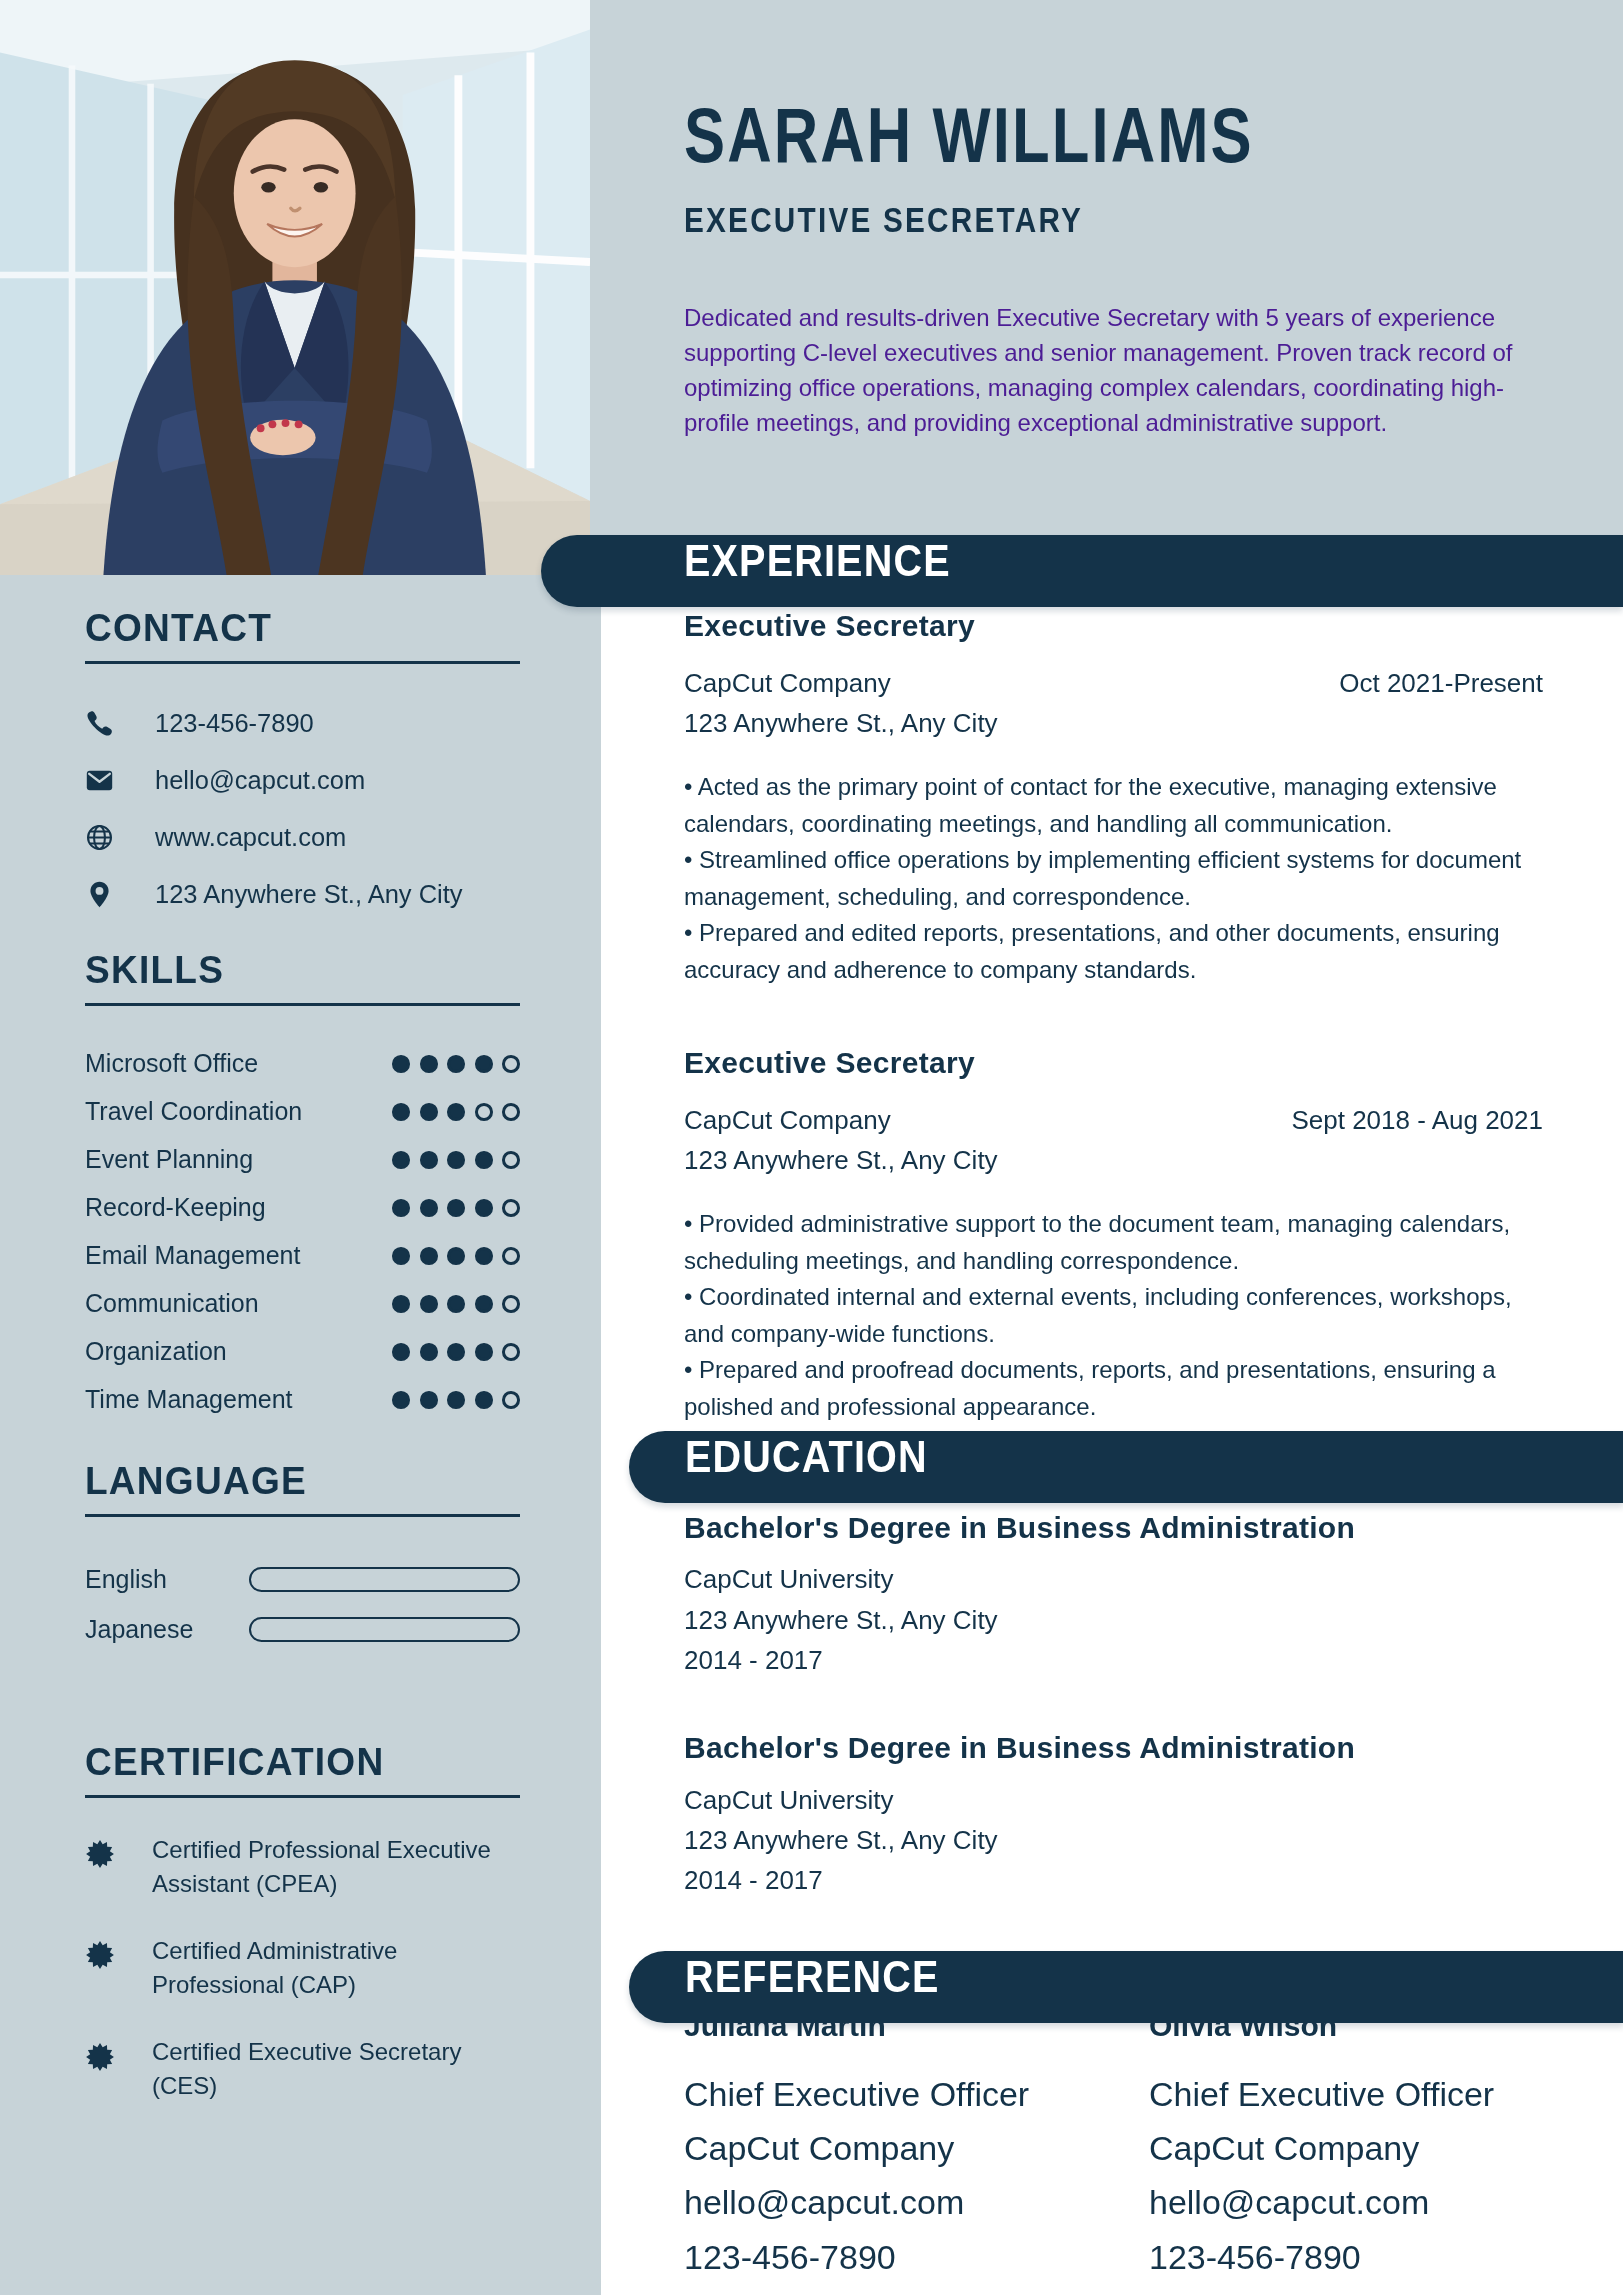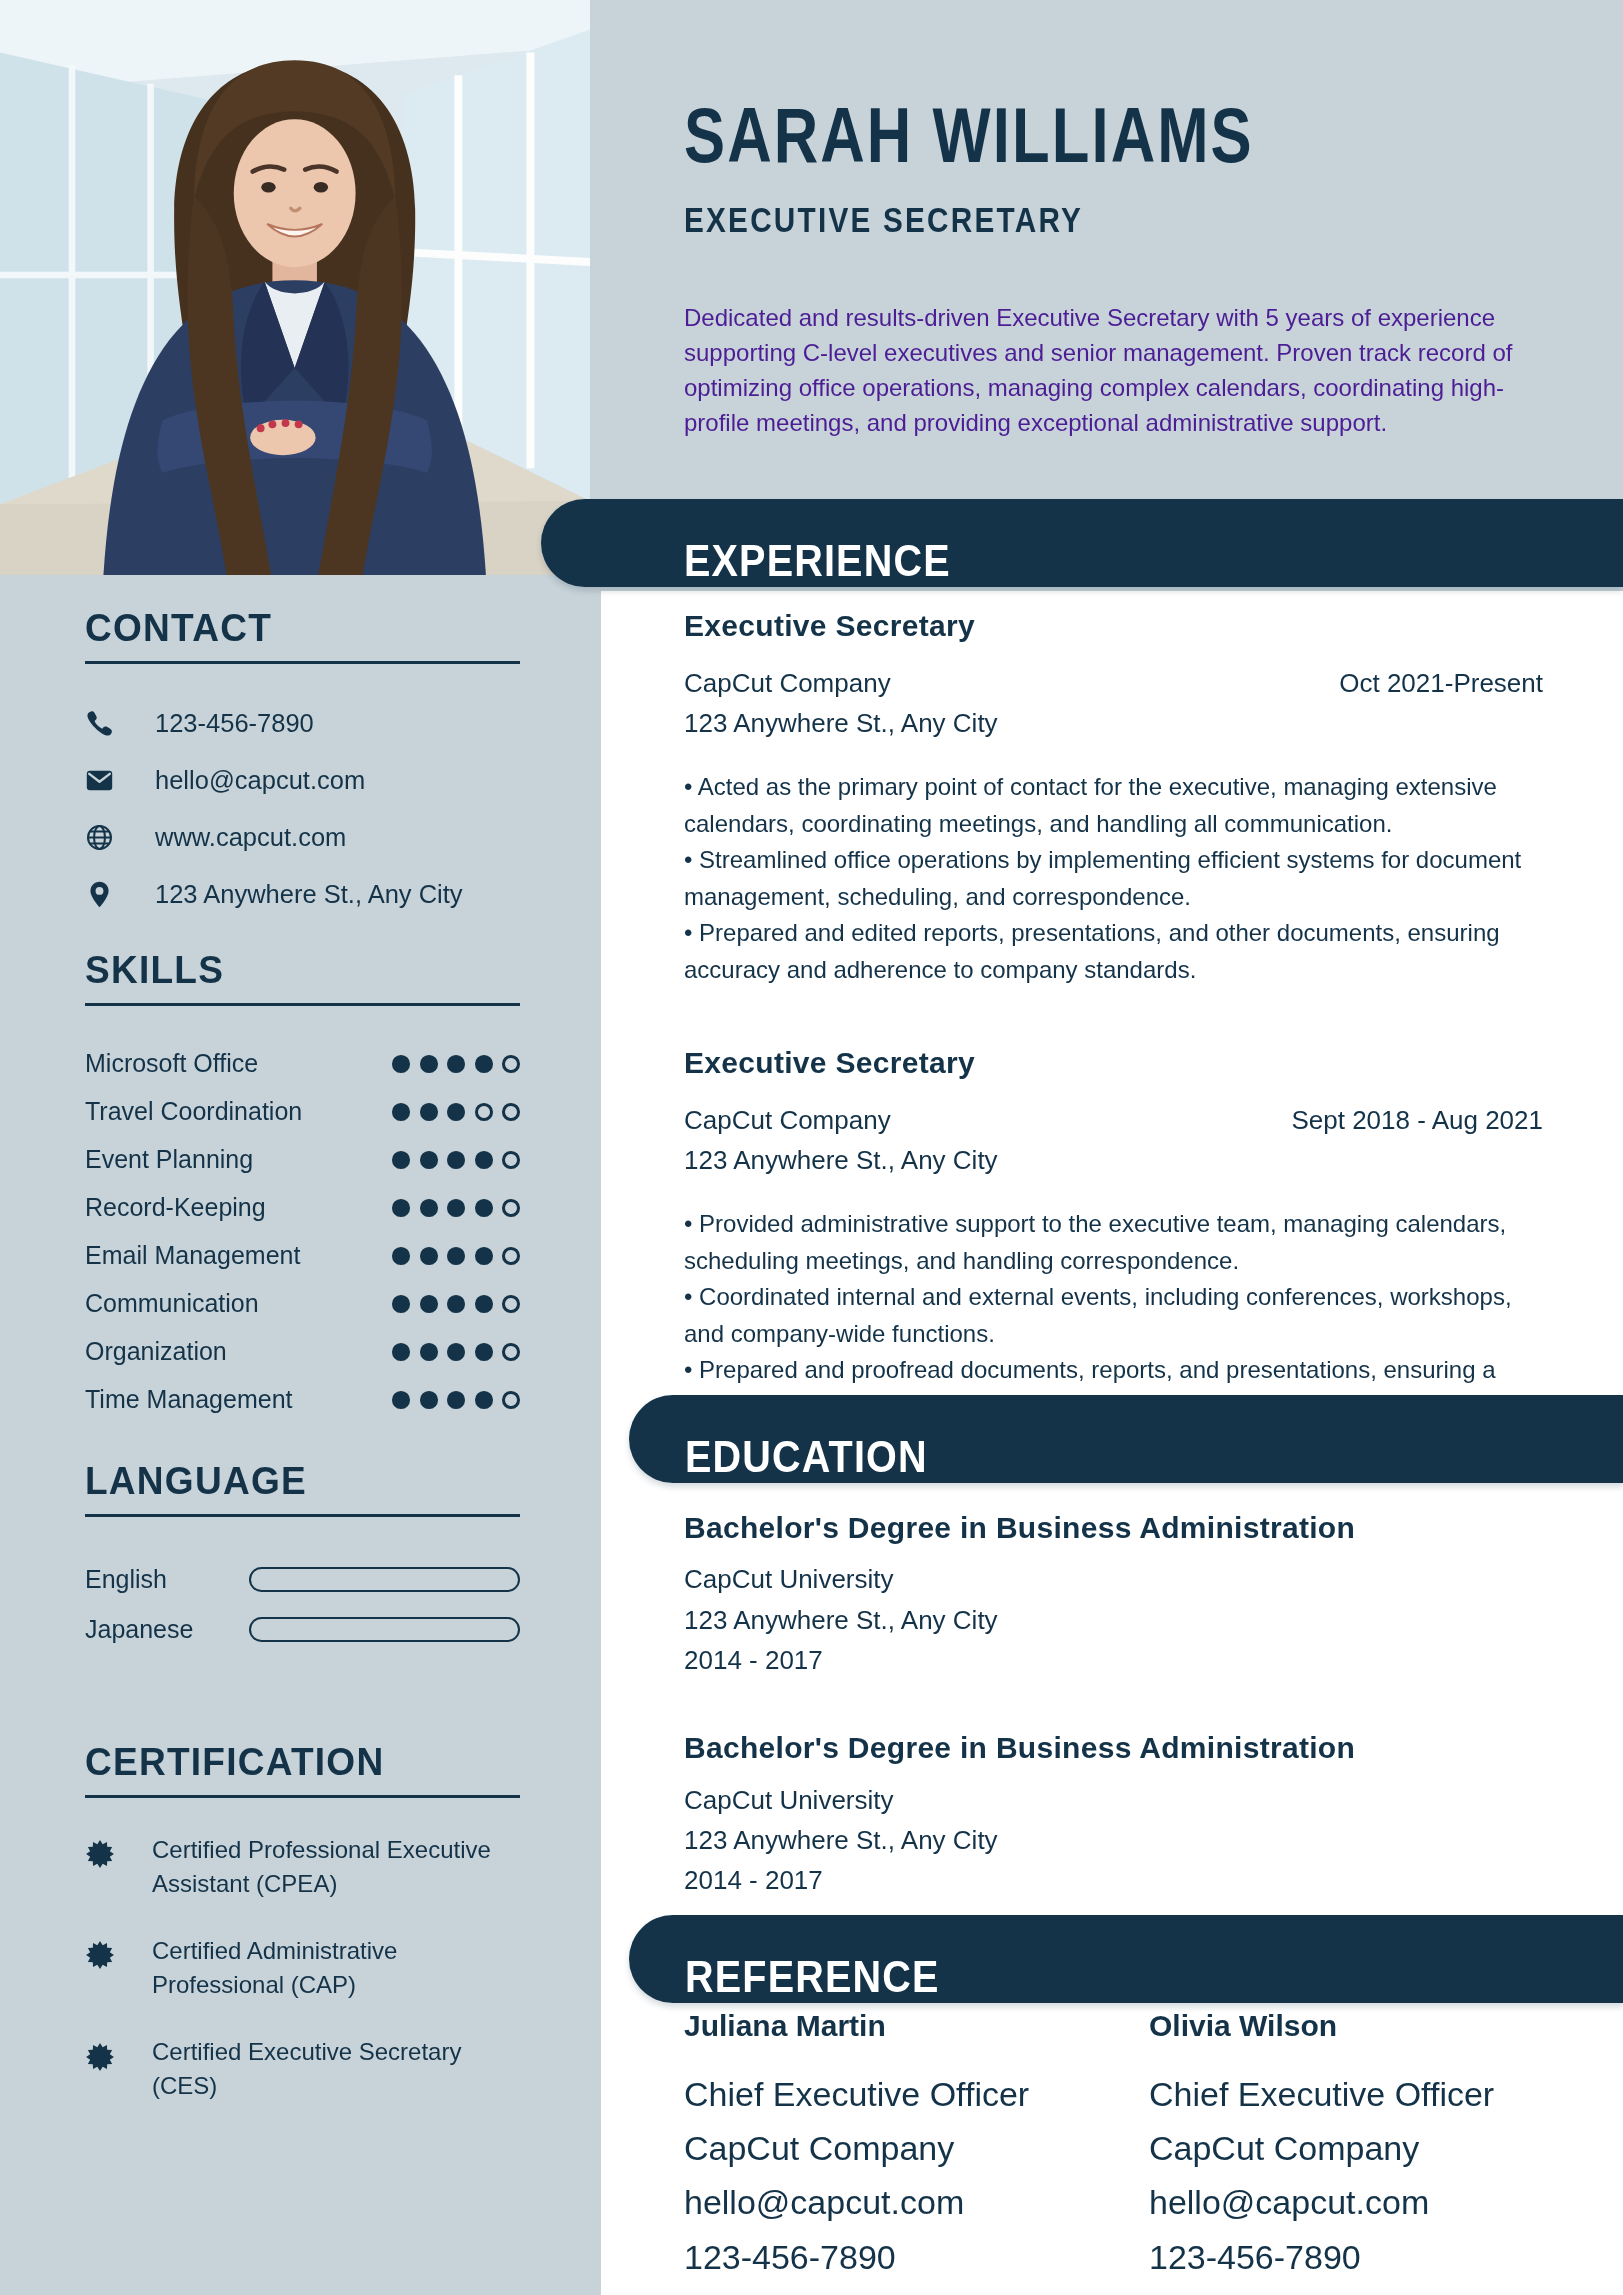--- a/index.html
+++ b/index.html
@@ -24,23 +24,24 @@
     transform:scaleX(.8);transform-origin:left center;white-space:nowrap;color:#143349;
   }
   .job-title{
     margin-top:26px;font-size:35px;font-weight:600;letter-spacing:2.6px;
     transform:scaleX(.85);transform-origin:left center;white-space:nowrap;
   }
   .summary{margin-top:60px;font-size:24px;line-height:1.46;width:832px;color:#4c1d95;}
 
   
   .banner{
-    position:absolute;height:88px;background:#143349;
-    border-radius:46px 0 0 46px;display:flex;align-items:flex-end;box-sizing:border-box;
+    position:absolute;height:72px;background:#143349;
+    border-radius:46px 0 0 46px;display:flex;align-items:flex-start;box-sizing:border-box;
     box-shadow:0 3.9px 6.5px rgba(20,51,73,.18);
+    margin-top:36px;
   }
   .banner-experience{left:541px;top:499px;width:1082px;padding-left:143px;}
   .banner-education{left:629px;top:1395px;width:995px;padding-left:56px;}
   .banner-reference{left:629px;top:1915px;width:995px;padding-left:56px;}
   .banner-label{
     color:#ffffff;font-size:45px;font-weight:700;letter-spacing:1.3px;
     transform:scaleX(.88);transform-origin:left center;white-space:nowrap;
   }
 
   
@@ -357,21 +358,21 @@
       <div class="job">
     <h3 class="entry-title">Executive Secretary</h3>
     <div class="job-meta">
       <div>
         <div>CapCut Company</div>
         <div>123 Anywhere St., Any City</div>
       </div>
       <div class="job-dates">Sept 2018 - Aug 2021</div>
     </div>
     <div class="job-bullets">
-          <div>• Provided administrative support to the executive team, managing calendars, scheduling meetings, and handling correspondence.</div>
+          <div>• Provided administrative support to the document team, managing calendars, scheduling meetings, and handling correspondence.</div>
           <div>• Coordinated internal and external events, including conferences, workshops, and company-wide functions.</div>
           <div>• Prepared and proofread documents, reports, and presentations, ensuring a polished and professional appearance.</div>
         </div>
   </div>
     </div>
 
   <div class="education-block" id="edu-mount">
       <div class="edu-entry">
     <h3 class="entry-title">Bachelor's Degree in Business Administration</h3>
     <div class="edu-lines">

